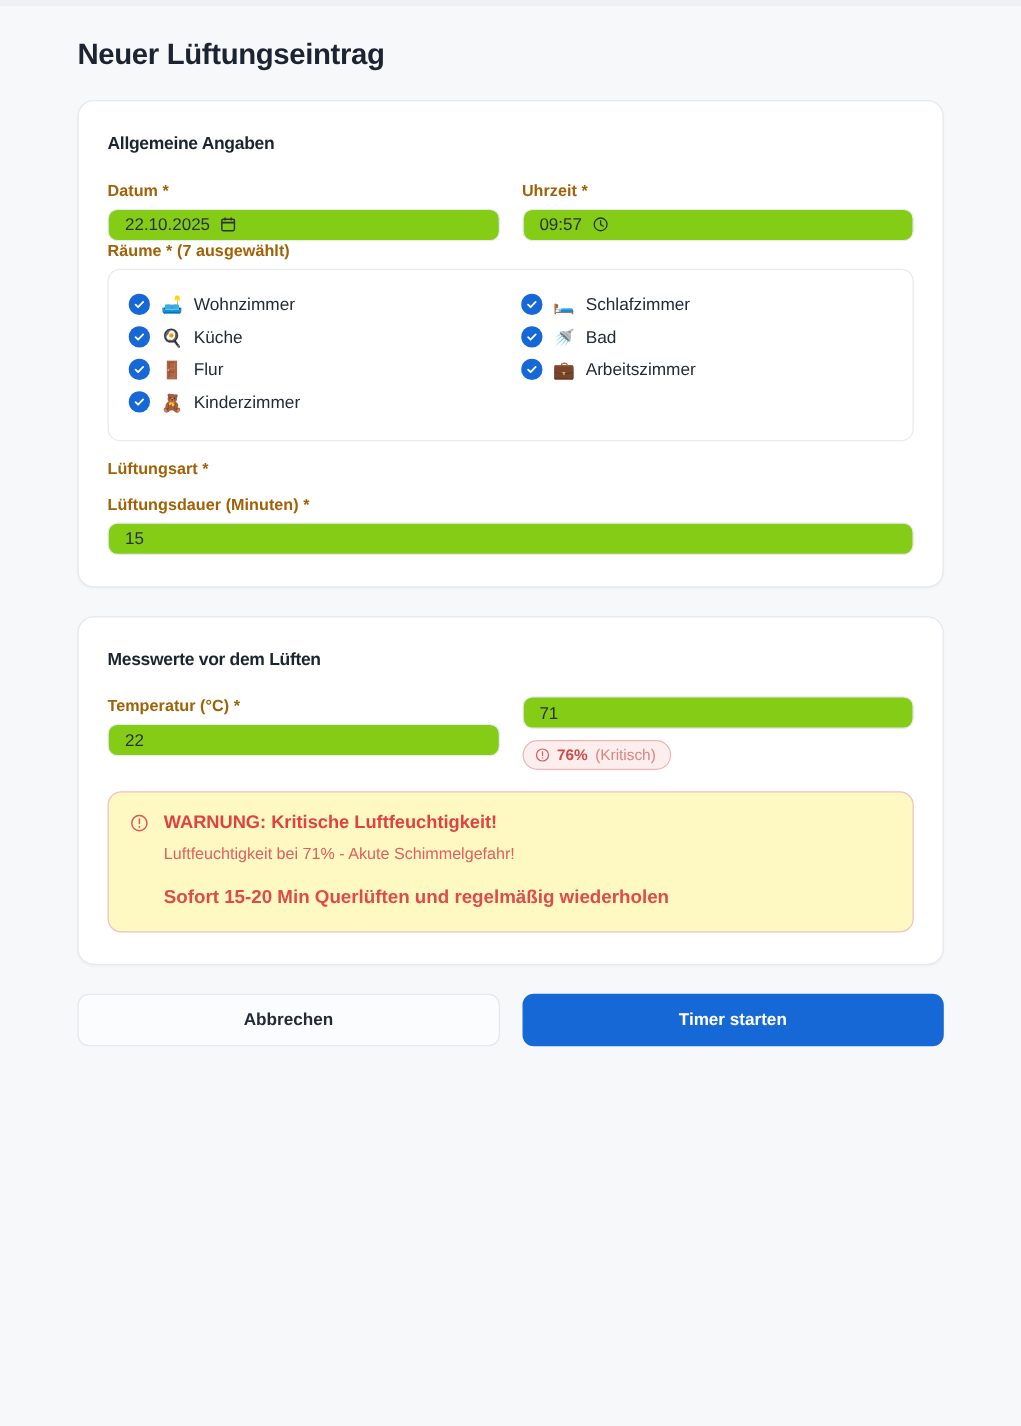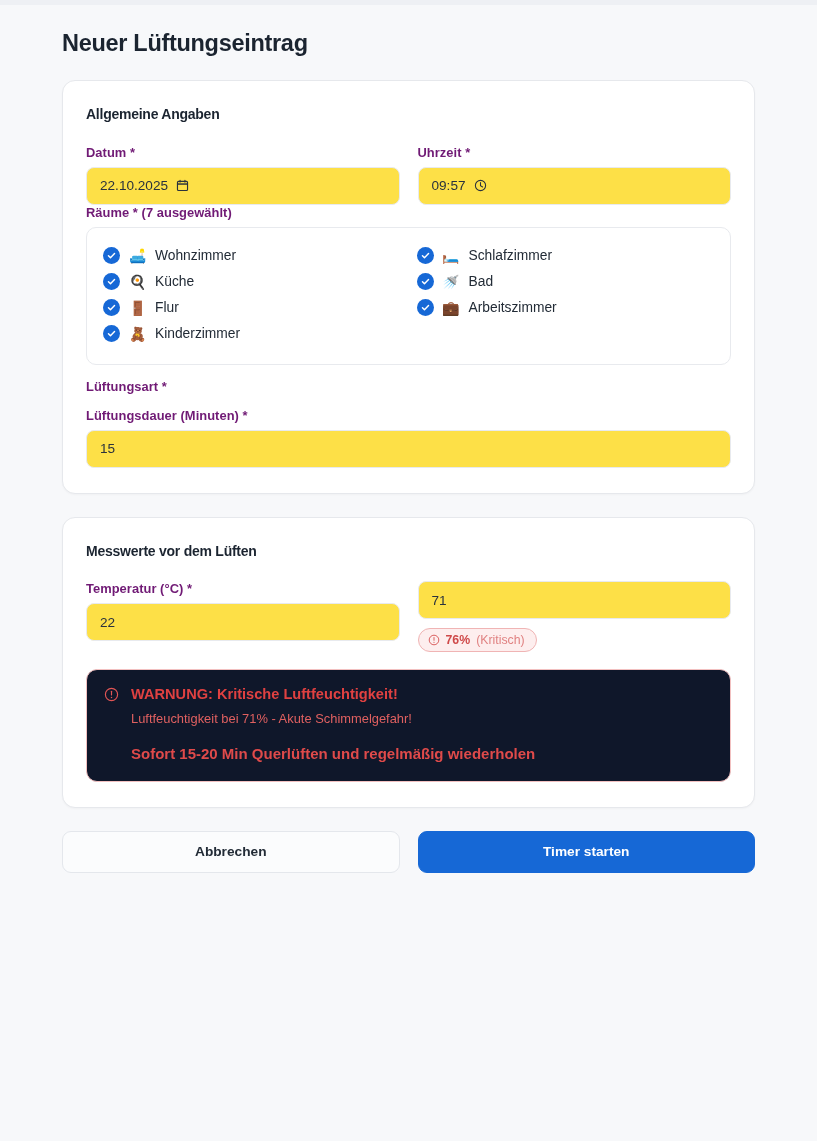--- a/index.html
+++ b/index.html
@@ -67,29 +67,29 @@
   }
   .col { flex: 1 1 0; min-width: 0; }
 
   .field { margin-bottom: 14px; }
   .field:last-child { margin-bottom: 0; }
 
   .label {
     display: block;
     font-size: 12.9px;
     font-weight: 700;
-    color: #701a75;
+    color: #a16207;
     margin-bottom: 7px;
     letter-spacing: 0.05px;
   }
 
   .input {
     width: 100%;
-    height: 38px;
-    background: #fde047;
+    height: 26px;
+    background: #84cc16;
     border: 1px solid #e8eaee;
     border-radius: 8px;
     padding: 0 13px;
     font-family: "Liberation Sans", sans-serif;
     font-size: 13.6px;
     color: #2a323d;
     display: flex;
     align-items: center;
     gap: 8px;
   }
@@ -159,21 +159,21 @@
     color: #d95b5b;
   }
   .badge .b-ico { display: inline-flex; color: #d95b5b; }
   .badge .b-val { font-weight: 700; color: #cf4a4a; }
   .badge .b-note { color: #e08282; }
 
   
   .warn {
     margin-top: 17px;
     border: 1px solid #f2c0c0;
-    background: #0f172a;
+    background: #fef9c3;
     border-radius: 11px;
     padding: 15px 17px 17px 17px;
     display: flex;
     gap: 11px;
   }
   .warn-ico {
     flex: 0 0 16px;
     margin-top: 2px;
     color: #e05555;
     display: inline-flex;

